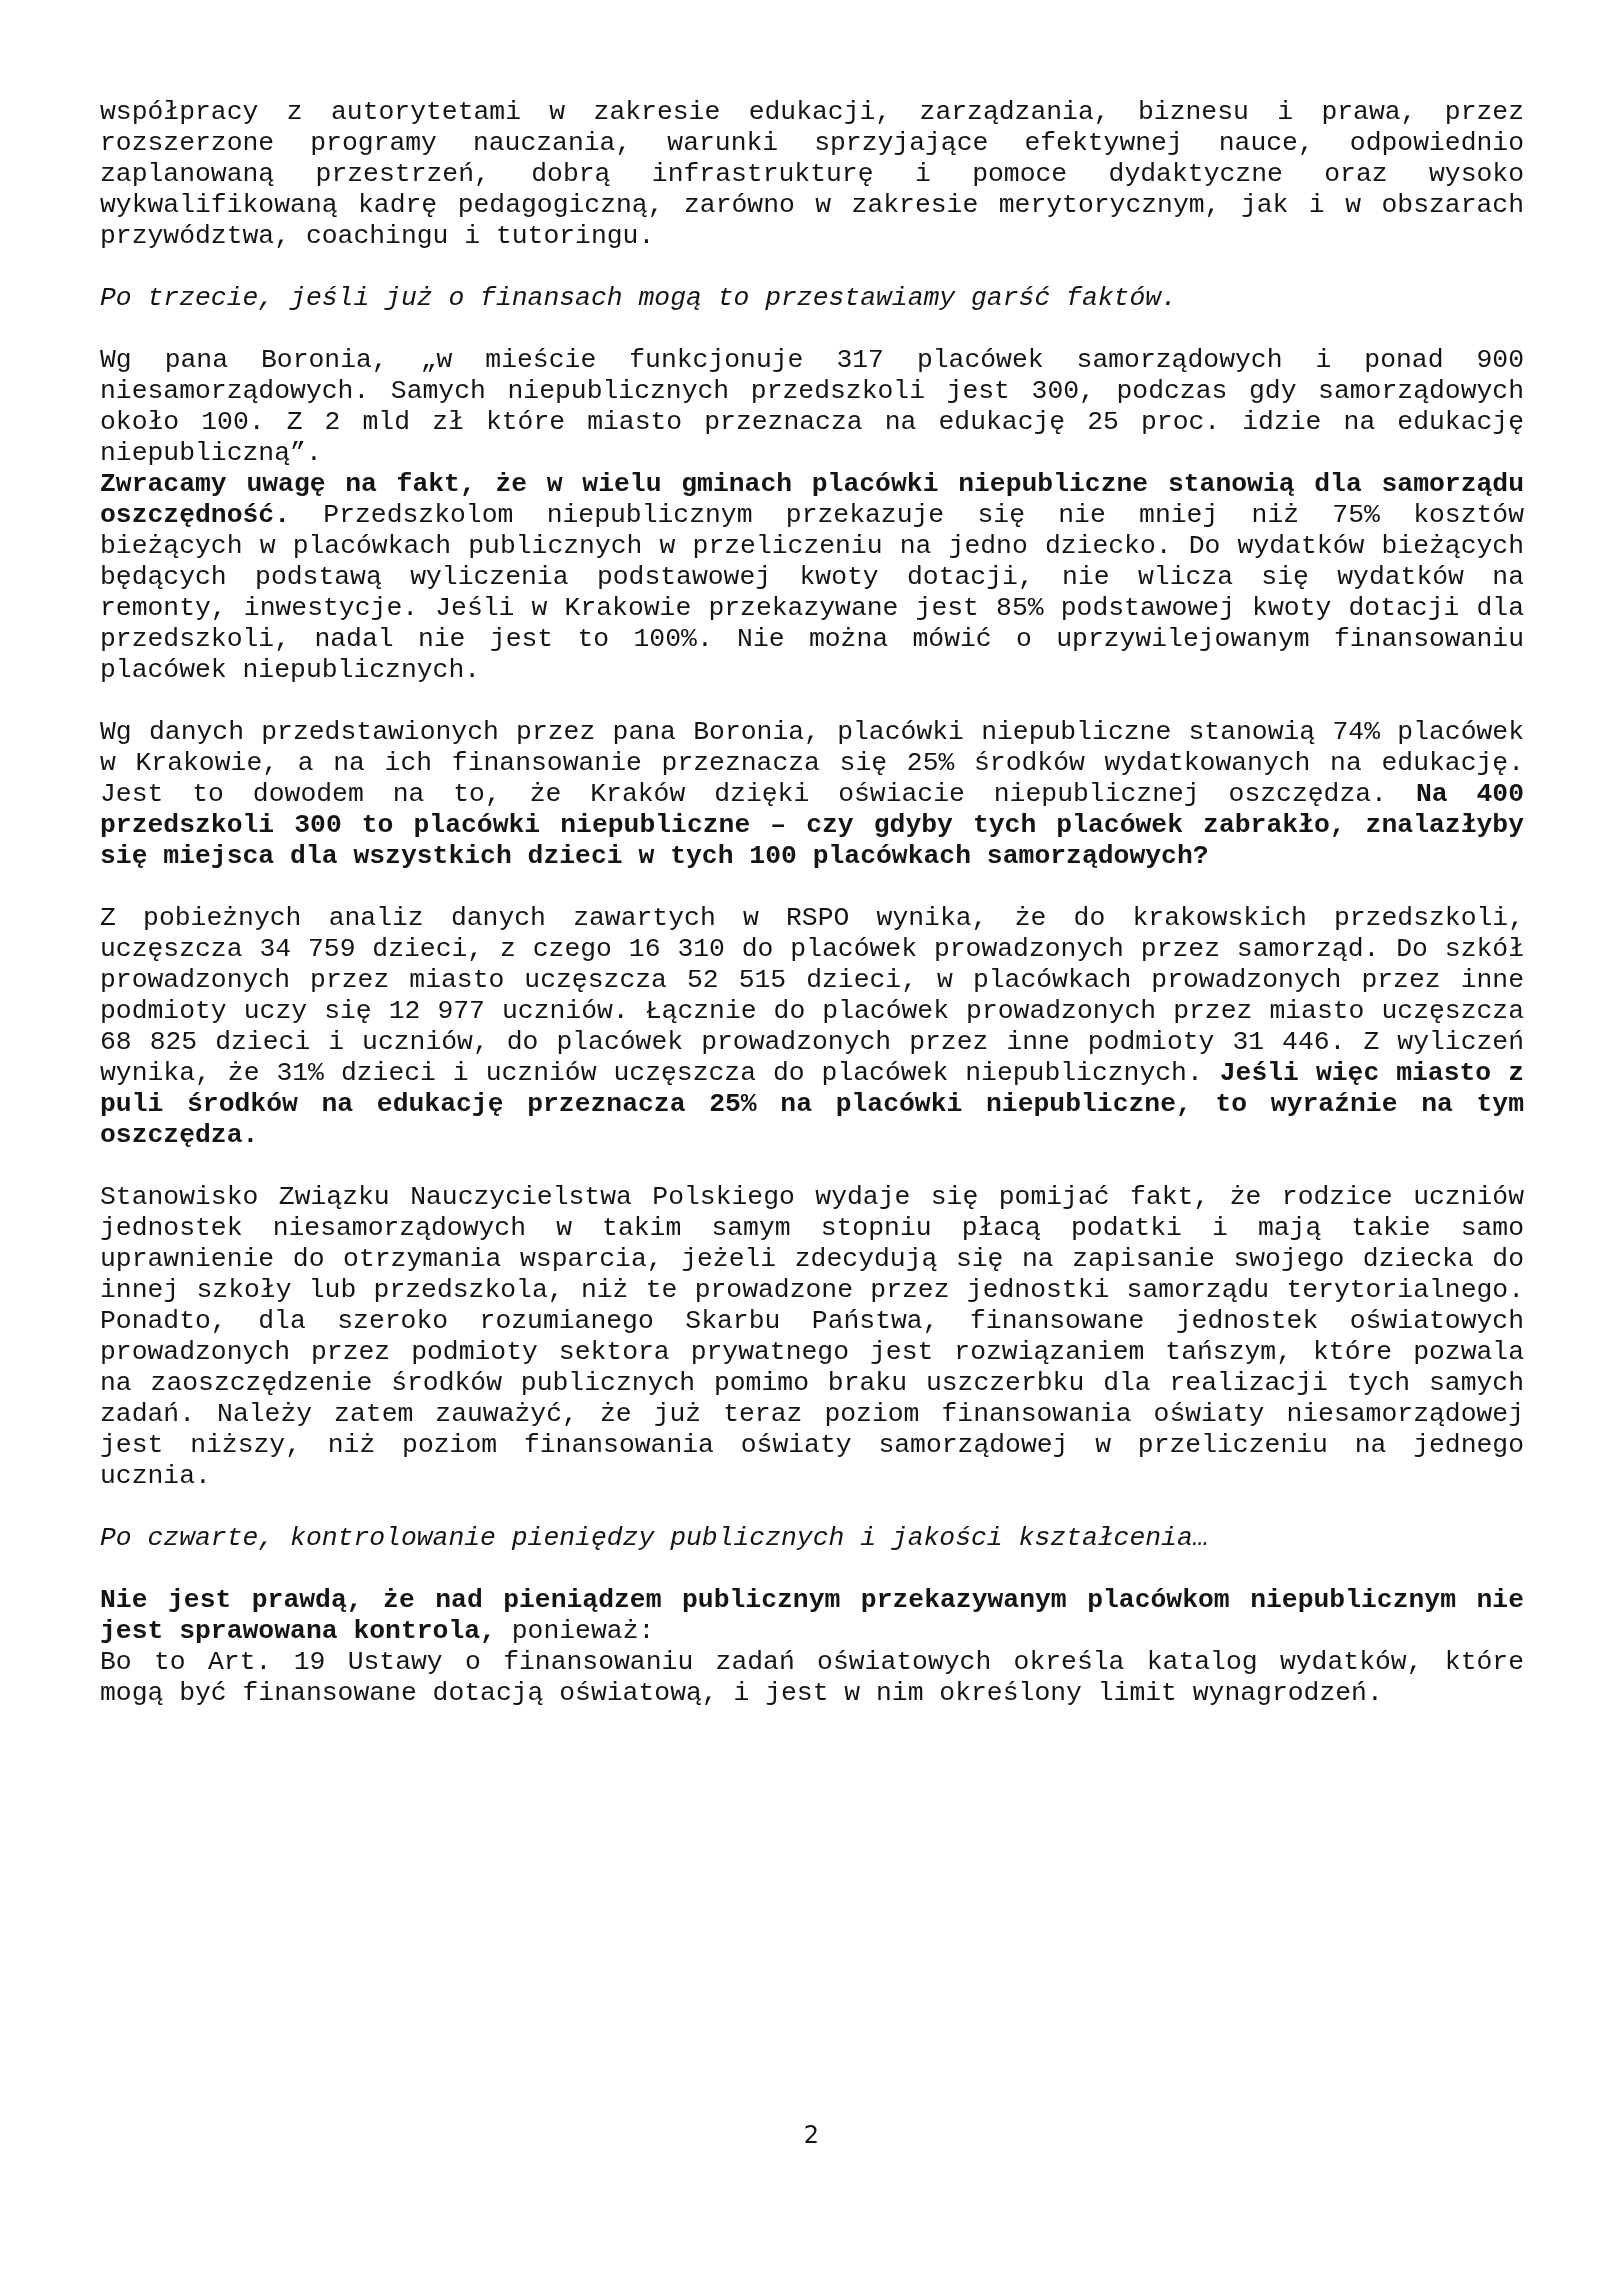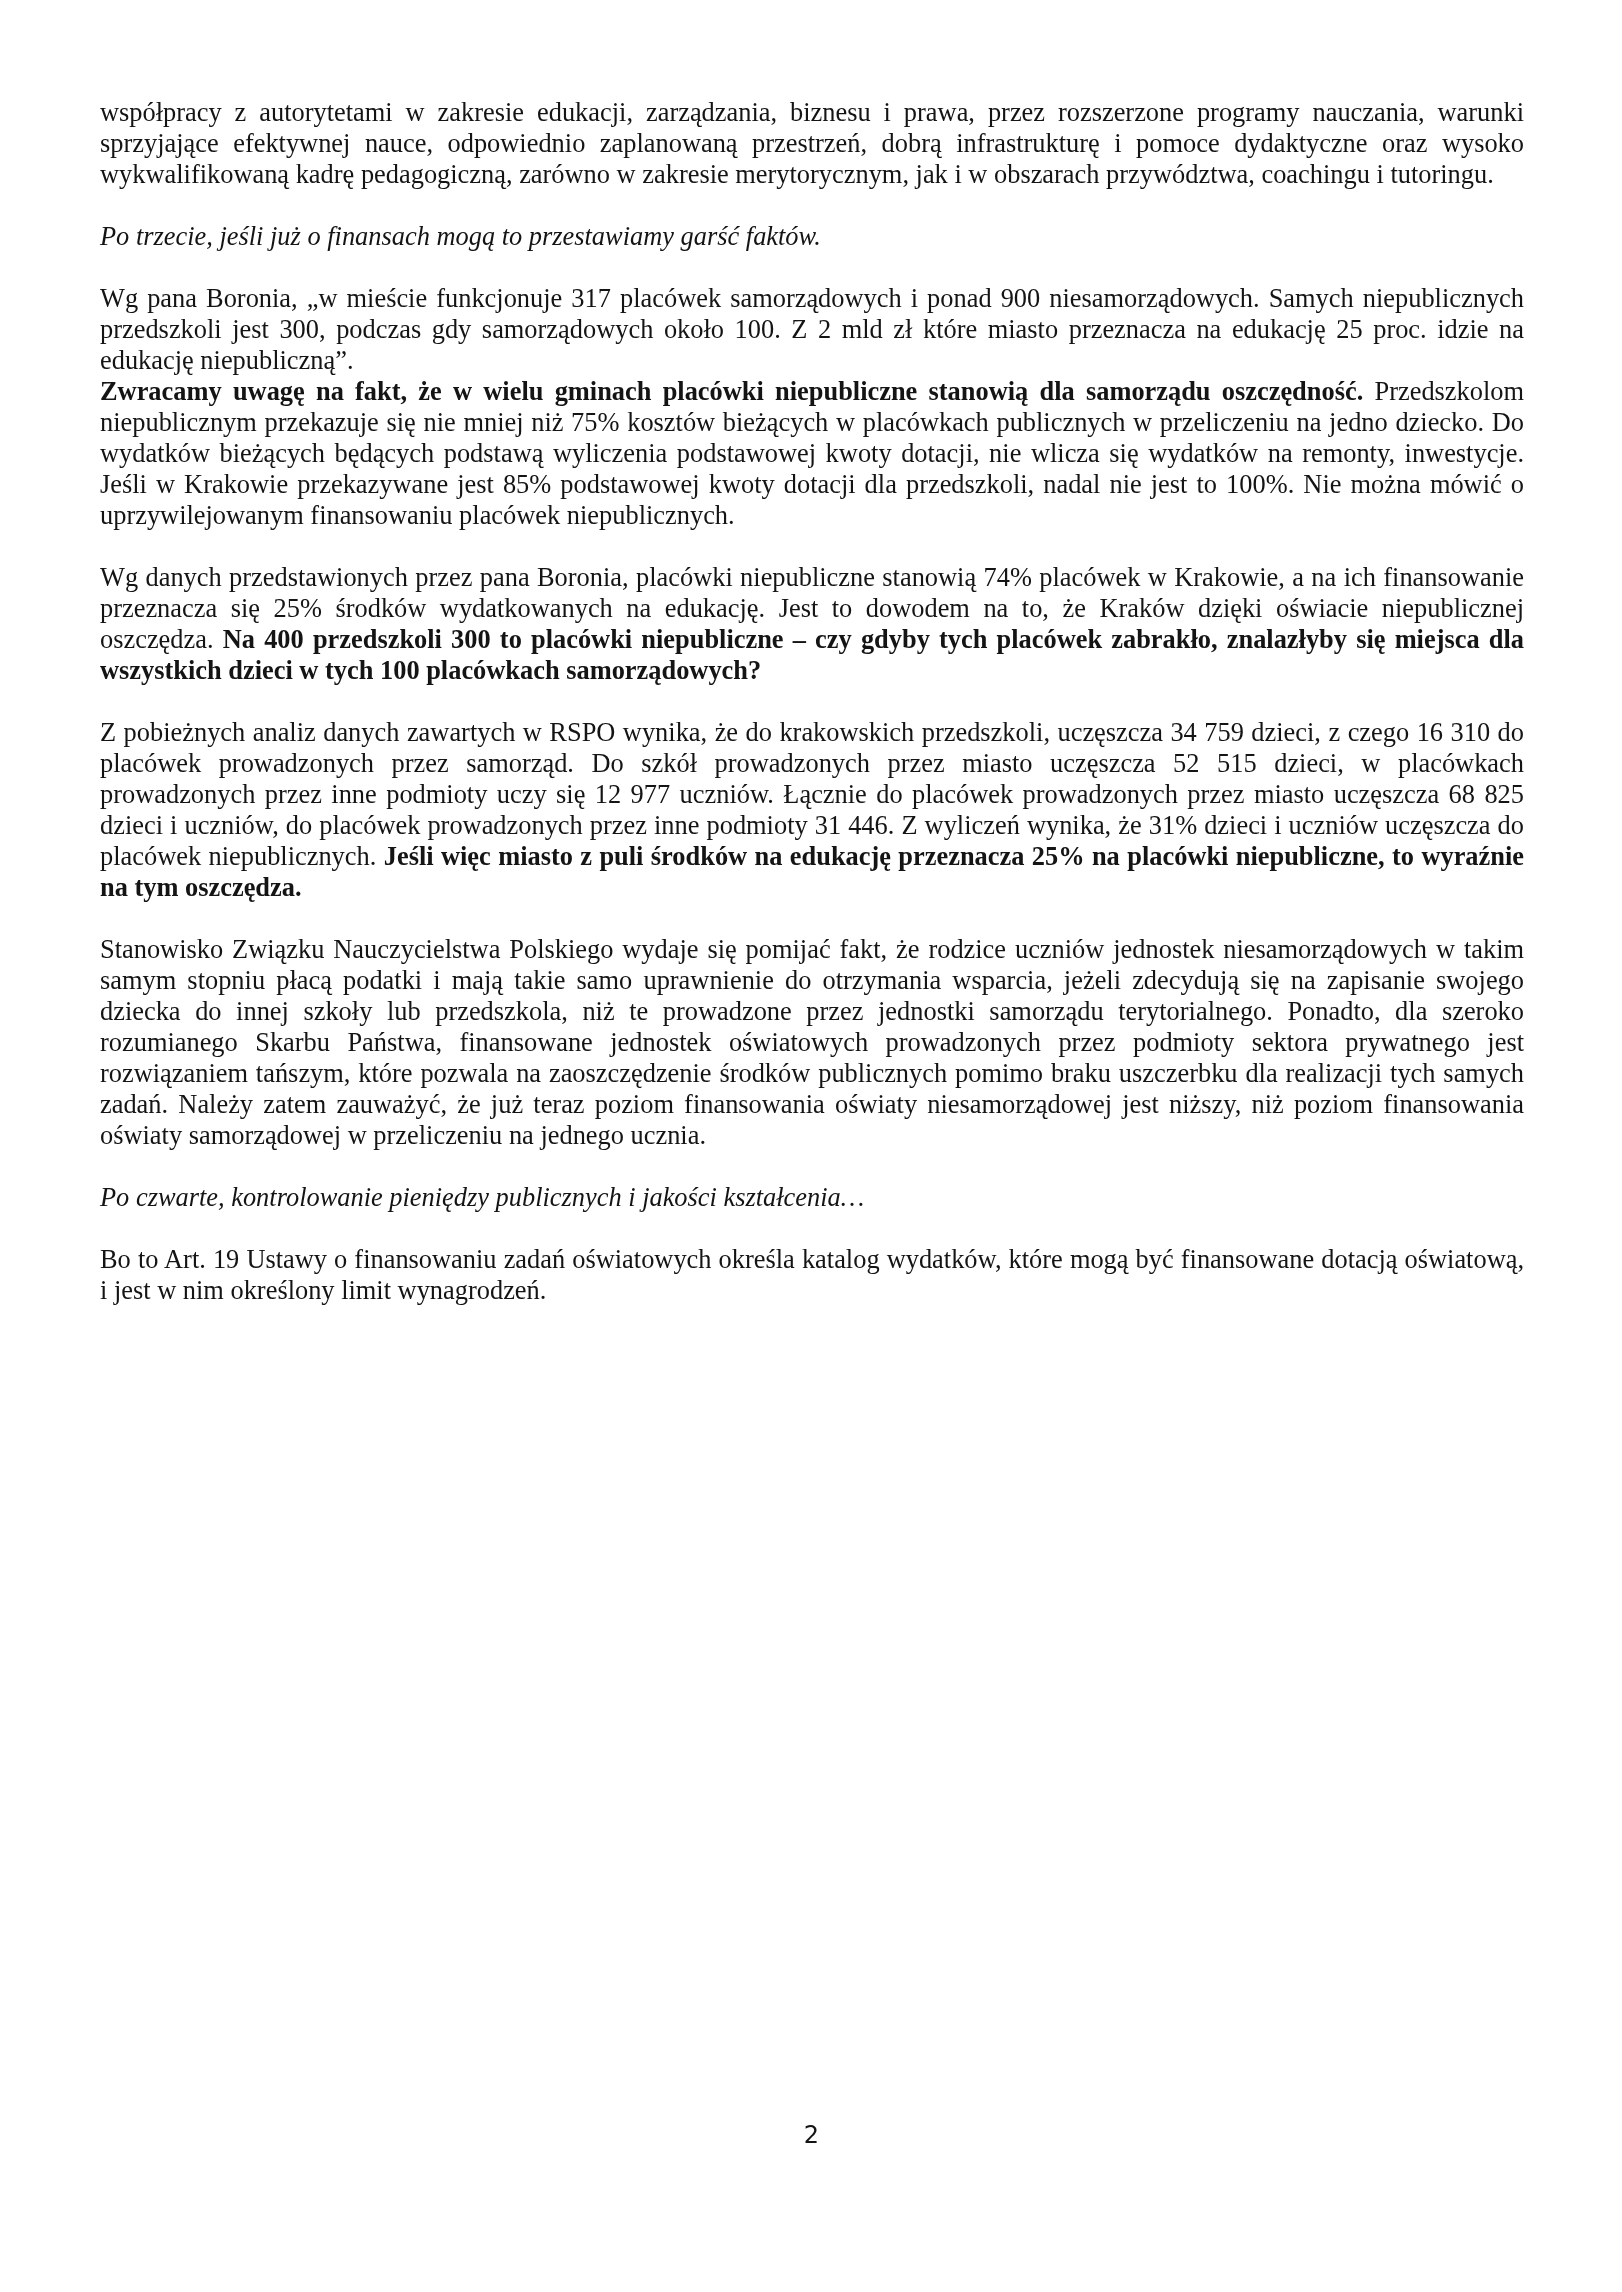--- a/index.html
+++ b/index.html
@@ -11,21 +11,21 @@
       width: 1623px;
       height: 2293px;
       position: relative;
       overflow: hidden;
     }
     .page {
       position: absolute;
       left: 100px;
       top: 97px;
       width: 1424px;
-      font-family: Liberation Serif, serif;
+      font-family: Liberation Mono, monospace;
       font-size: 26.4px;
       line-height: 31px;
       color: #141414;
     }
     .para {
       margin: 0 0 31px 0;
       text-align: justify;
       text-align-last: left;
     }
     .para.tight {
@@ -76,20 +76,23 @@
   </p>
 
   <p class="para">
     <span>Stanowisko Związku Nauczycielstwa Polskiego wydaje się pomijać fakt, że rodzice uczniów jednostek niesamorządowych w takim samym stopniu płacą podatki i mają takie samo uprawnienie do otrzymania wsparcia, jeżeli zdecydują się na zapisanie swojego dziecka do innej szkoły lub przedszkola, niż te prowadzone przez jednostki samorządu terytorialnego. Ponadto, dla szeroko rozumianego Skarbu Państwa, finansowane jednostek oświatowych prowadzonych przez podmioty sektora prywatnego jest rozwiązaniem tańszym, które pozwala na zaoszczędzenie środków publicznych pomimo braku uszczerbku dla realizacji tych samych zadań. Należy zatem zauważyć, że już teraz poziom finansowania oświaty niesamorządowej jest niższy, niż poziom finansowania oświaty samorządowej w przeliczeniu na jednego ucznia.</span>
   </p>
 
   <p class="para italic">
     <span>Po czwarte, kontrolowanie pieniędzy publicznych i jakości kształcenia…</span>
   </p>
 
+  <p class="para tight">
+    <span class="bold">Nie jest prawdą, że nad pieniądzem publicznym przekazywanym placówkom niepublicznym nie jest sprawowana kontrola,</span><span> ponieważ:</span>
+  </p>
 
 
 
   <p class="para tight">
     <span>Bo to Art. 19 Ustawy o finansowaniu zadań oświatowych określa katalog wydatków, które mogą być finansowane dotacją oświatową, i jest w nim określony limit wynagrodzeń.</span>
   </p>
 
 
 </div>
 

